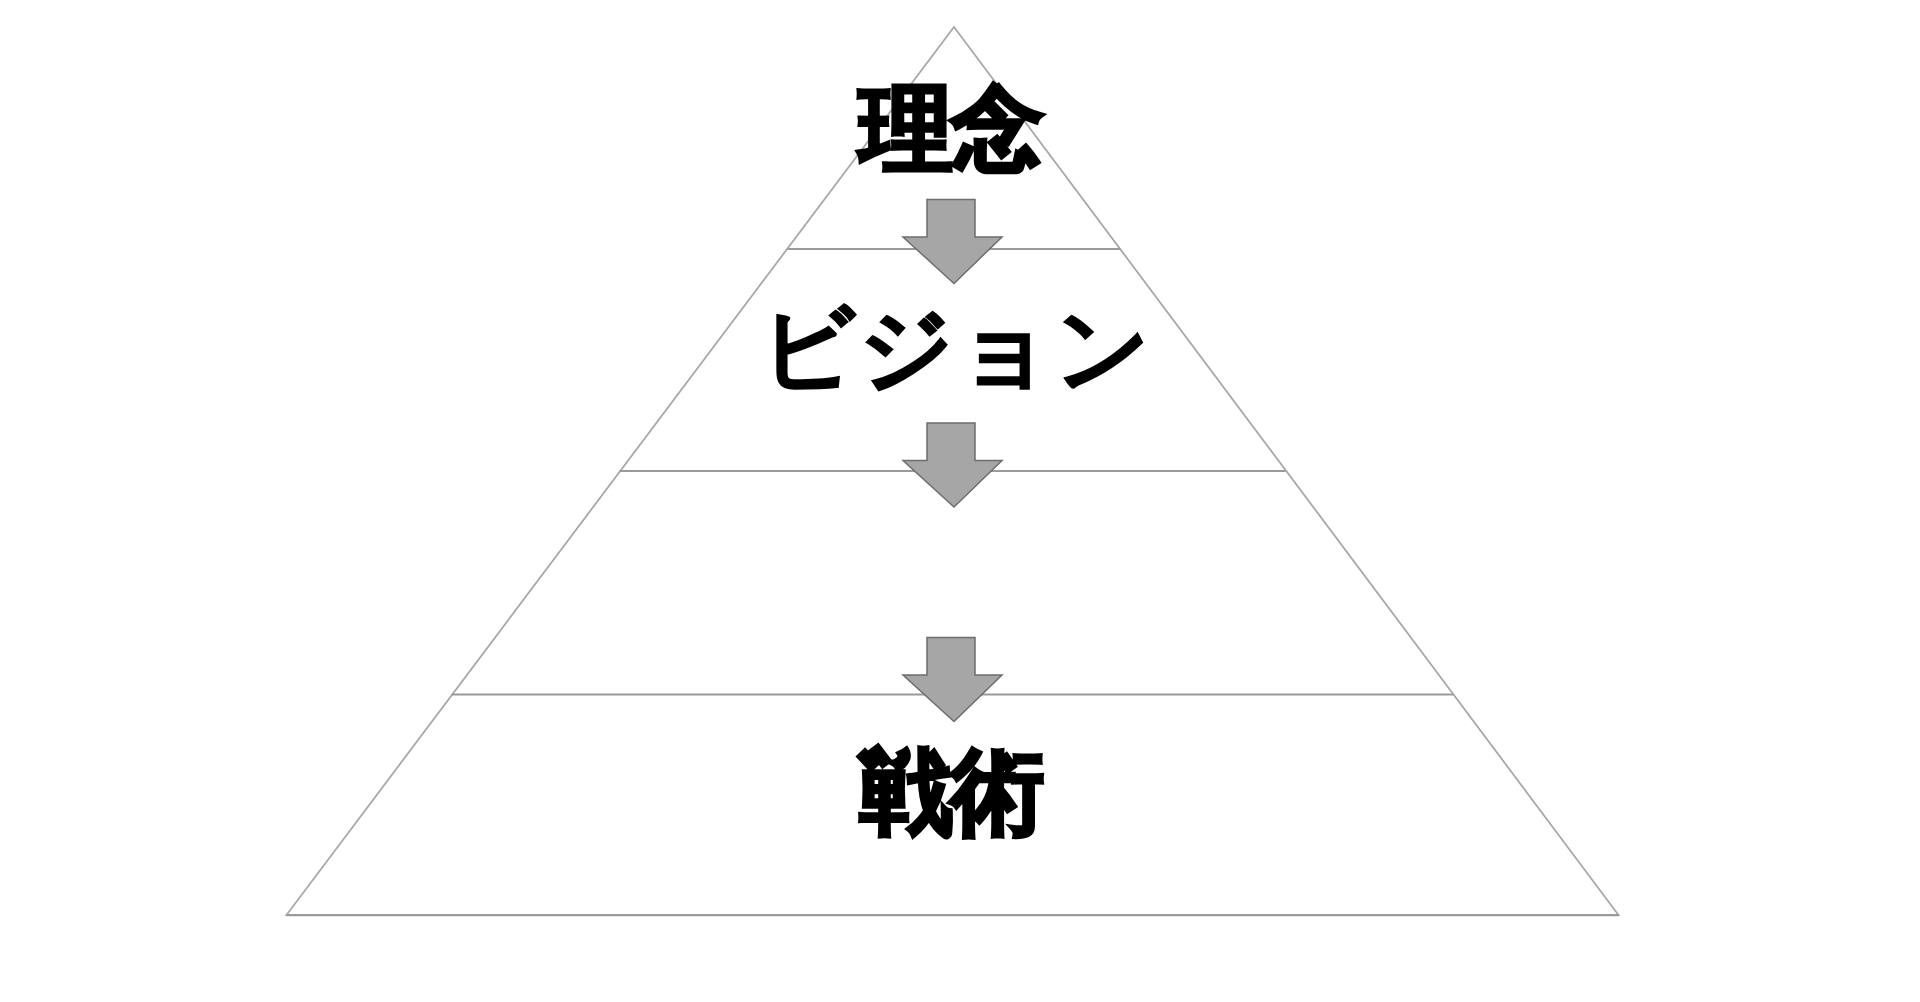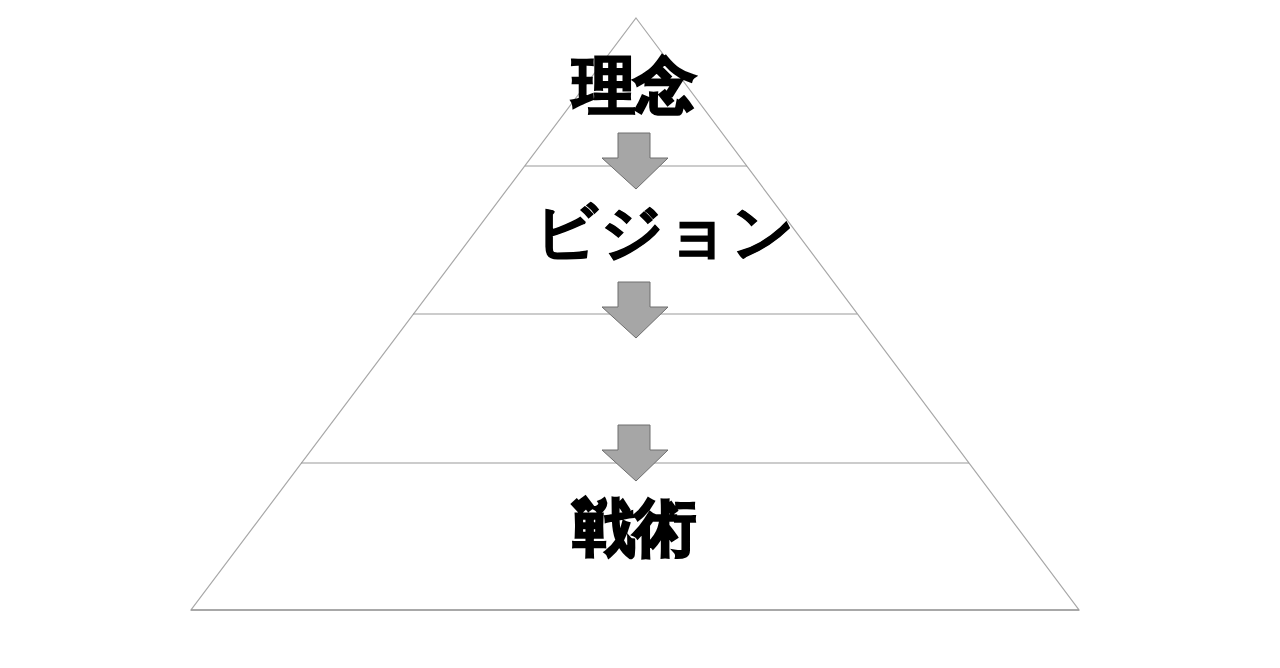--- a/index.html
+++ b/index.html
@@ -32,21 +32,20 @@
       letter-spacing: -1px;
     }
     .tier-label.kanji {
       font-size: 62px;
       -webkit-text-stroke: 2.5px #000;
     }
     .tier-label.kana {
       font-size: 62px;
       -webkit-text-stroke: 1px #000;
       letter-spacing: 2px;
-      margin-left: 28px;
     }
   </style>
 </head>
 <body>
 
 <div id="diagram">
   <svg width="1280" height="668" viewBox="0 0 1280 668" xmlns="http://www.w3.org/2000/svg">
 
     <polygon points="636,18 1079,610 191,610" fill="#ffffff" stroke="#a8a8a8" stroke-width="1.2"></polygon>
 

